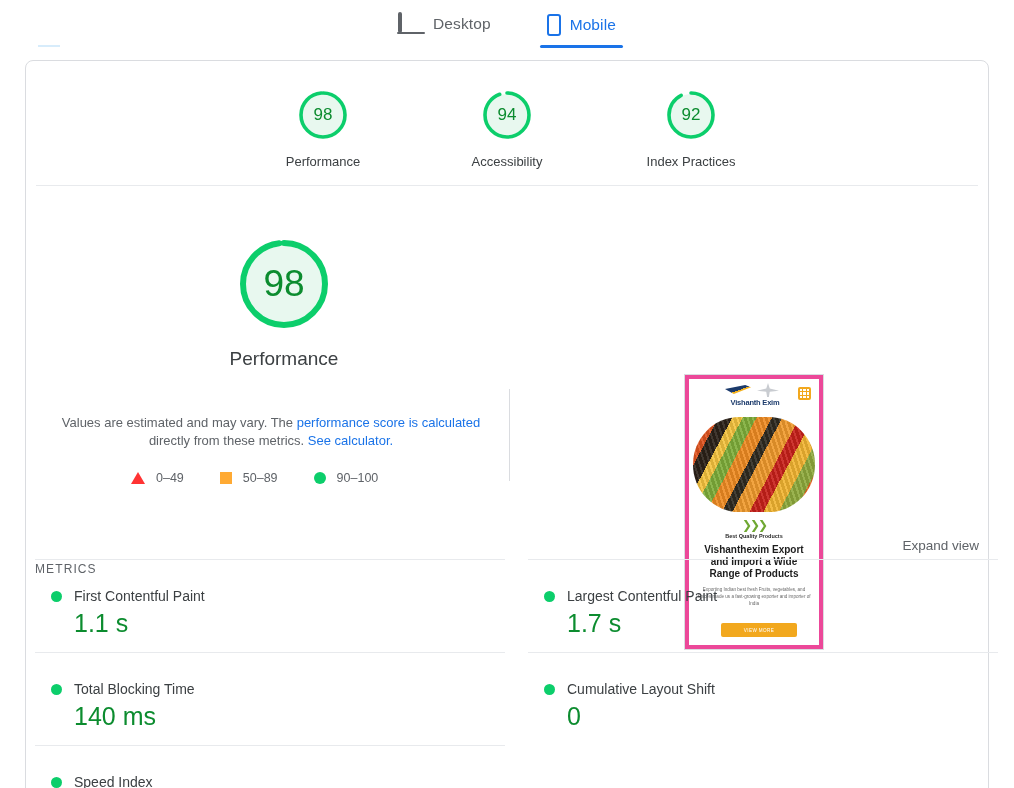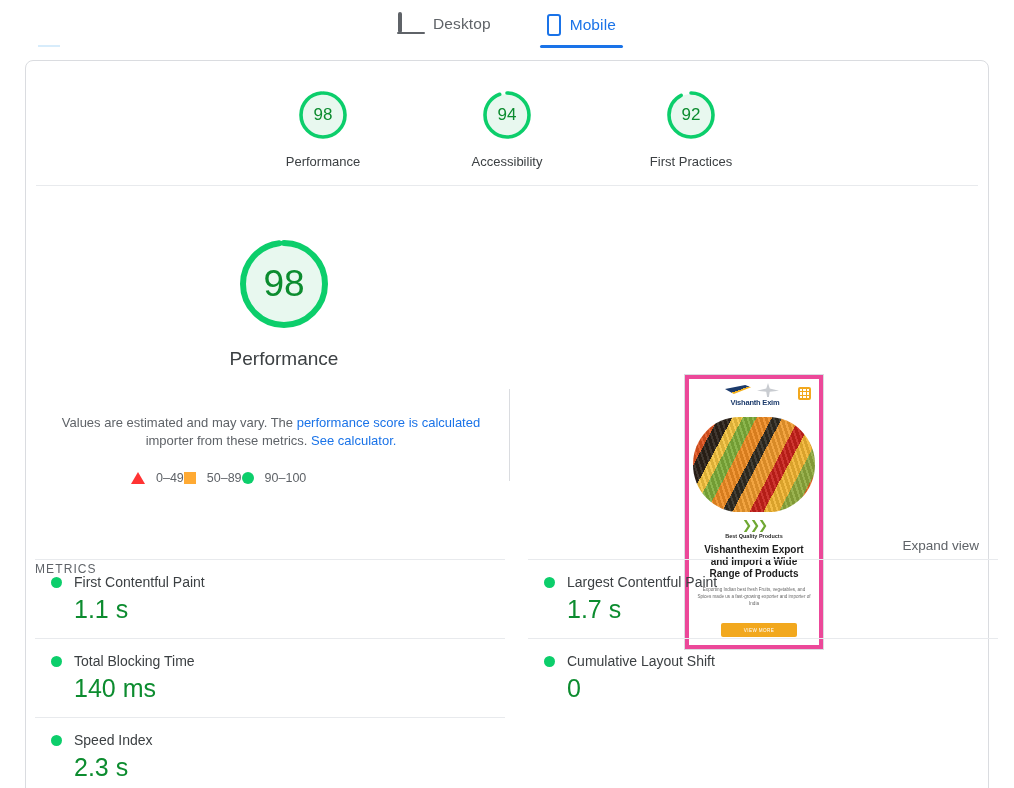--- a/index.html
+++ b/index.html
@@ -88,21 +88,21 @@
 
   .hero-desc {
     position: absolute; left: 15px; top: 218px; width: 460px;
     text-align: center; font-size: 13px; line-height: 18px; color: #5f6368;
   }
   .hero-desc a { color: #1a73e8; text-decoration: none; }
   .hero-desc a.underlined { text-decoration: none; }
 
   .legend {
     position: absolute; left: 105px; top: 275px; width: 300px;
-    display: flex; align-items: center; font-size: 12.5px; color: #5f6368;
+    display: flex; align-items: center; gap: 36px; font-size: 12.5px; color: #5f6368;
   }
   .legend .item { display: flex; align-items: center; gap: 11px; }
   .sw-tri {
     width: 0; height: 0; border-left: 7px solid transparent; border-right: 7px solid transparent;
     border-bottom: 12px solid #f33; 
   }
   .sw-sq { width: 12px; height: 12px; background: #fa3; }
   .sw-cir { width: 12px; height: 12px; border-radius: 50%; background: #0cce6b; }
 
   .divider-v {
@@ -174,21 +174,21 @@
     display: flex; align-items: center; justify-content: space-between;
   }
   .metrics-title { font-size: 12px; letter-spacing: 1.1px; color: #5f6368; margin-top: 48px; }
   .expand-view { font-size: 13.5px; color: #5f6368; cursor: pointer; }
 
   .metrics-grid {
     display: grid; grid-template-columns: 470px 1px 470px; column-gap: 11px;
     padding: 0 9px;
   }
   .mcol { display: flex; flex-direction: column; }
-  .mrow { border-top: 1px solid #e8eaed; padding: 14px 0 14px 0; }
+  .mrow { border-top: 1px solid #e8eaed; padding: 28px 0 14px 0; }
   .mrow .mhead { display: flex; align-items: center; gap: 12px; }
   .mdot { width: 11px; height: 11px; border-radius: 50%; background: #0cce6b; flex: none; margin-left: 16px; }
   .mname { font-size: 14px; color: #3c4043; }
   .mval { font-size: 25px; color: #0c8c2f; margin-left: 39px; margin-top: 4px; line-height: 30px; }
 </style>
 </head>
 <body>
 
 <div id="root">
 
@@ -234,21 +234,21 @@
       </div>
 
       <div class="cat">
         <div class="gauge-sm">
           <svg class="ring" viewBox="0 0 52 52">
             <circle cx="26" cy="26" r="21" fill="#e8f8ef"></circle>
             <circle cx="26" cy="26" r="22" fill="none" stroke="#0cce6b" stroke-width="3.6" stroke-dasharray="127.2 138.2" stroke-linecap="round" transform="rotate(-90 26 26)"></circle>
           </svg>
           <span class="val">92</span>
         </div>
-        <span class="cat-label">First Practices</span>
+        <span class="cat-label">Index Practices</span>
       </div>
 
 
     </div>
 
     <div class="divider-h"></div>
 
     <div class="hero">
 
       <div class="gauge-lg-wrap">
@@ -256,21 +256,21 @@
           <svg viewBox="0 0 96 96">
             <circle cx="48" cy="48" r="38" fill="#e8f8ef"></circle>
             <circle cx="48" cy="48" r="41" fill="none" stroke="#0cce6b" stroke-width="6" stroke-dasharray="252.4 257.6" stroke-linecap="round" transform="rotate(-90 48 48)"></circle>
           </svg>
           <span class="val">98</span>
         </div>
         <span class="gauge-lg-label">Performance</span>
       </div>
 
       <div class="hero-desc">
-        <span>Values are estimated and may vary. The </span><a href="#">performance score is calculated</a><span> importer from these metrics. </span><a href="#" class="underlined">See calculator.</a>
+        <span>Values are estimated and may vary. The </span><a href="#">performance score is calculated</a><span> directly from these metrics. </span><a href="#" class="underlined">See calculator.</a>
       </div>
 
       <div class="legend">
         <span class="item">
           <span class="sw-tri"></span>
           <span>0–49</span>
         </span>
         <span class="item">
           <span class="sw-sq"></span>
           <span>50–89</span>

